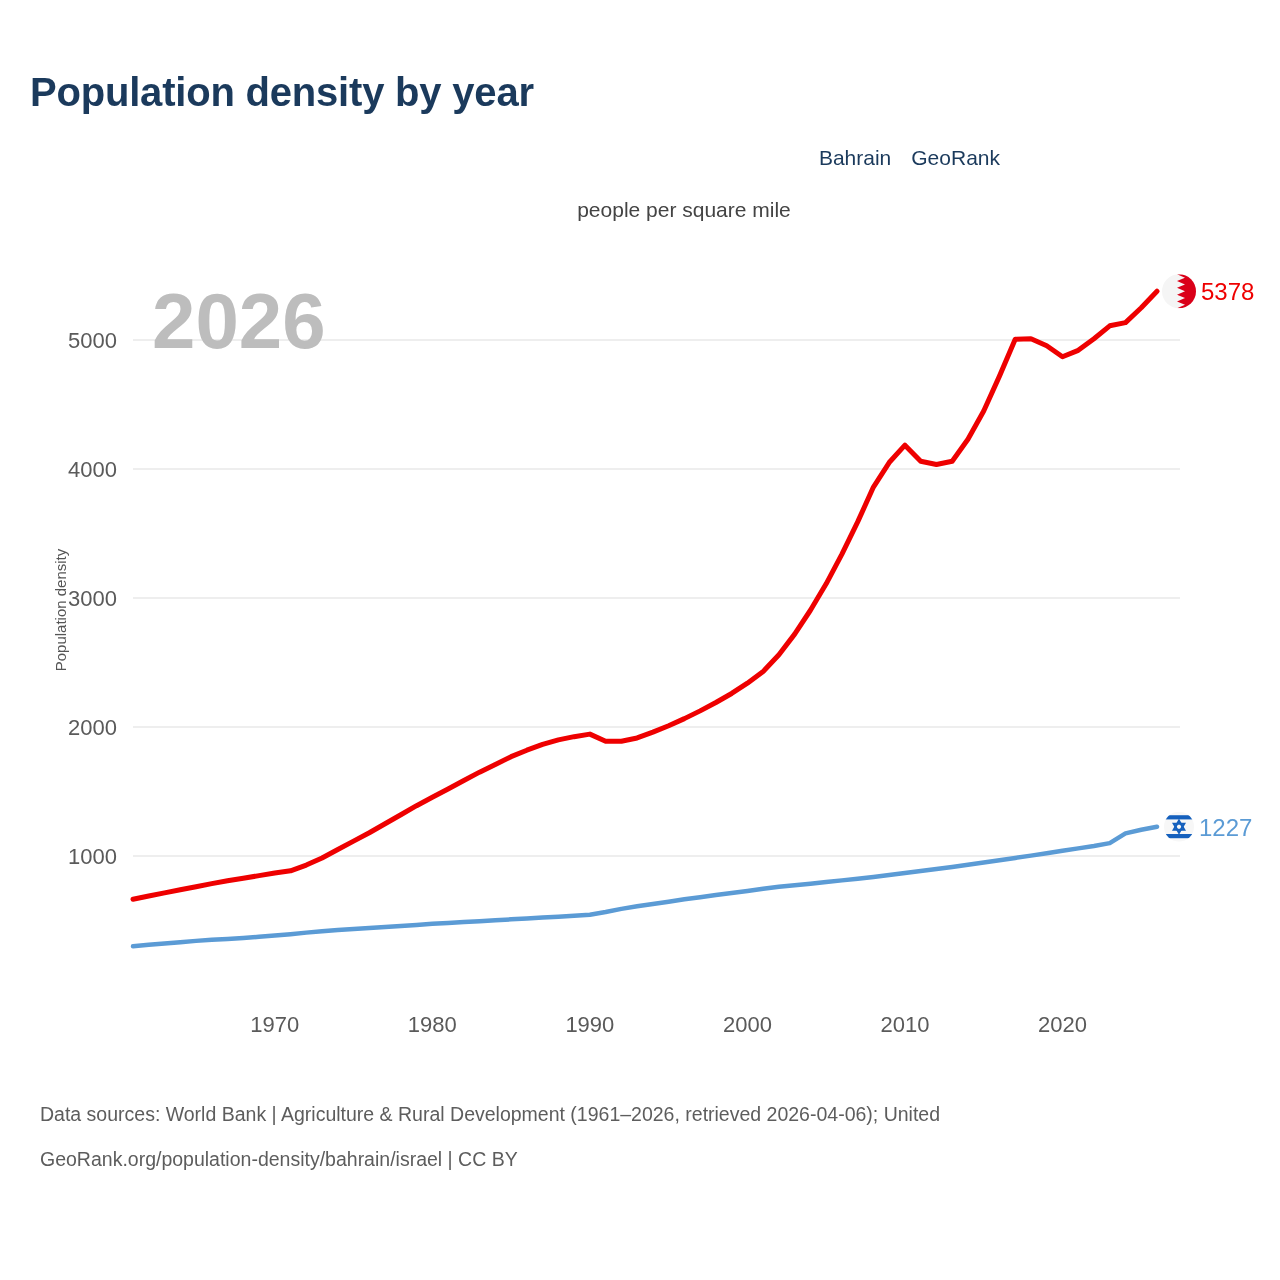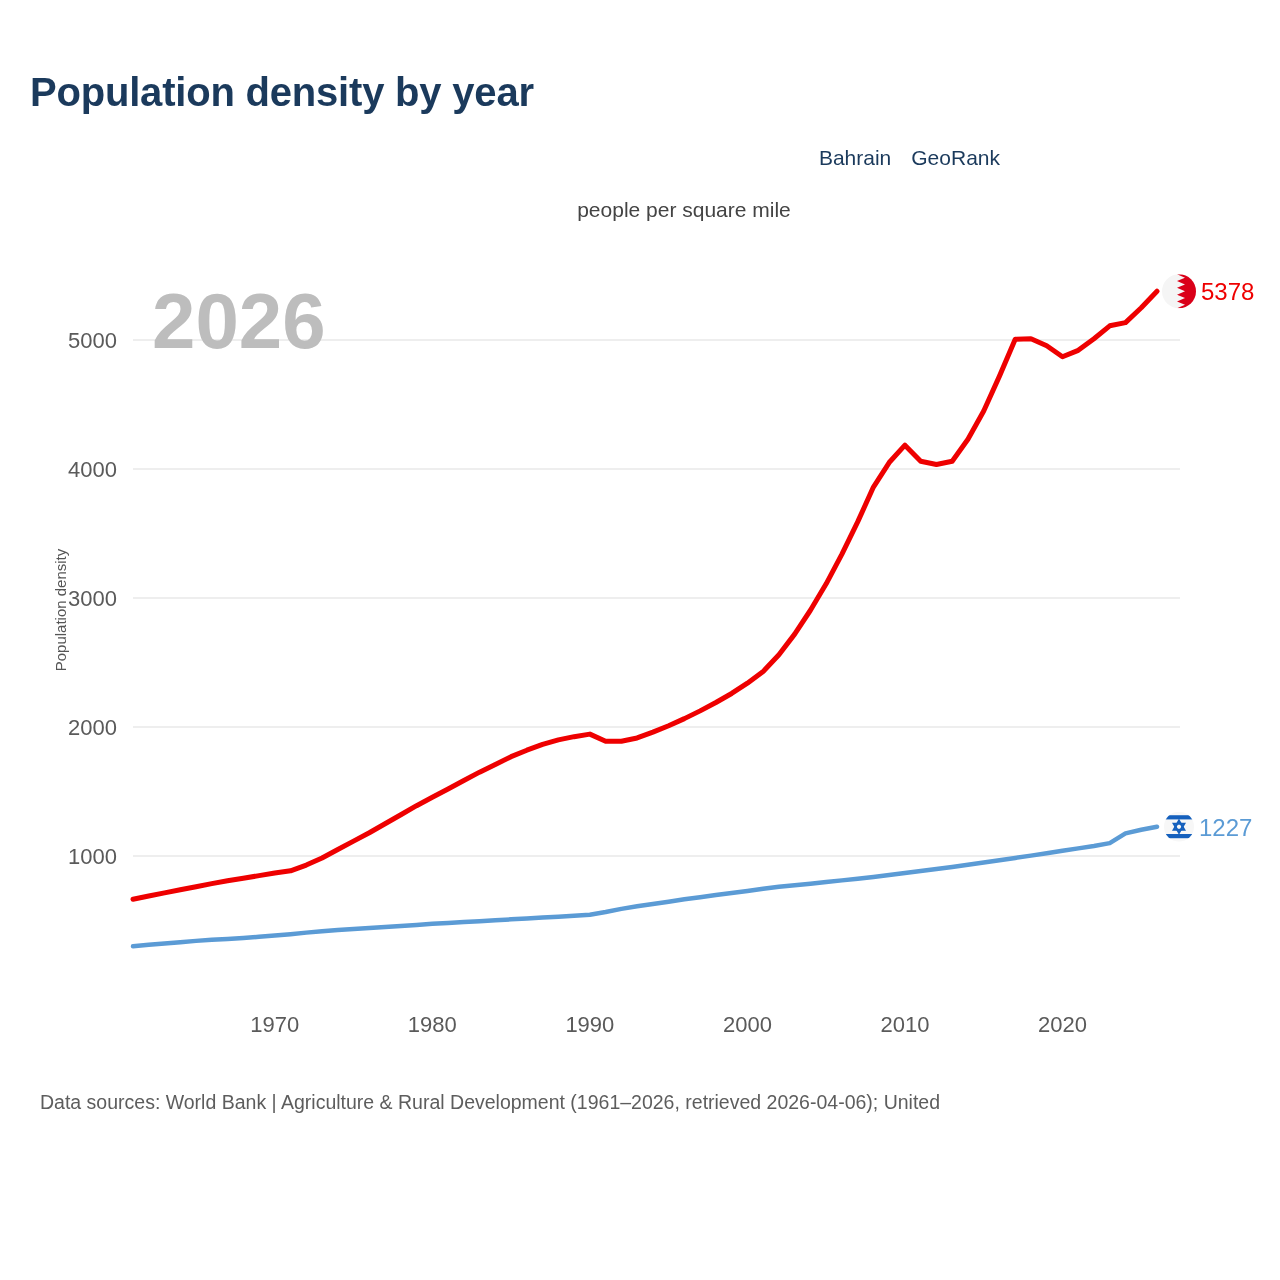--- a/index.html
+++ b/index.html
@@ -108,21 +108,21 @@
   }
   .footer {
     position: absolute;
     left: 40px;
     top: 1086px;
     width: 1215px;
     font-size: 19.5px;
     color: #5d5d5d;
     line-height: 33px;
   }
-  .footer-line { display: block; }
+  .footer-line { display: block; margin-top: 12px; }
 </style>
 </head>
 <body>
 
 <div class="page">
 
   <div class="title">Population density by year</div>
 
   <div class="legend">
     <div class="legend-item">
@@ -194,15 +194,16 @@
               <path d="M 0.00,6.00 L -5.20,-3.00 L 5.20,-3.00 Z" fill="none" stroke="#1560bd" stroke-width="2.1"></path>
             </g>
           </g>
           <text x="1199" y="835.717" class="end-value-text" fill="#5b9bd5">1227</text>
         </g>
     </svg>
   </div>
 
   <div class="footer">
     <span class="footer-line">Data sources: World Bank | Agriculture &amp; Rural Development (1961–2026, retrieved 2026-04-06); United</span>
+    <span class="footer-line">GeoRank.org/population-density/bahrain/israel | CC BY</span>
   </div>
 
 </div>
 
 </body></html>

